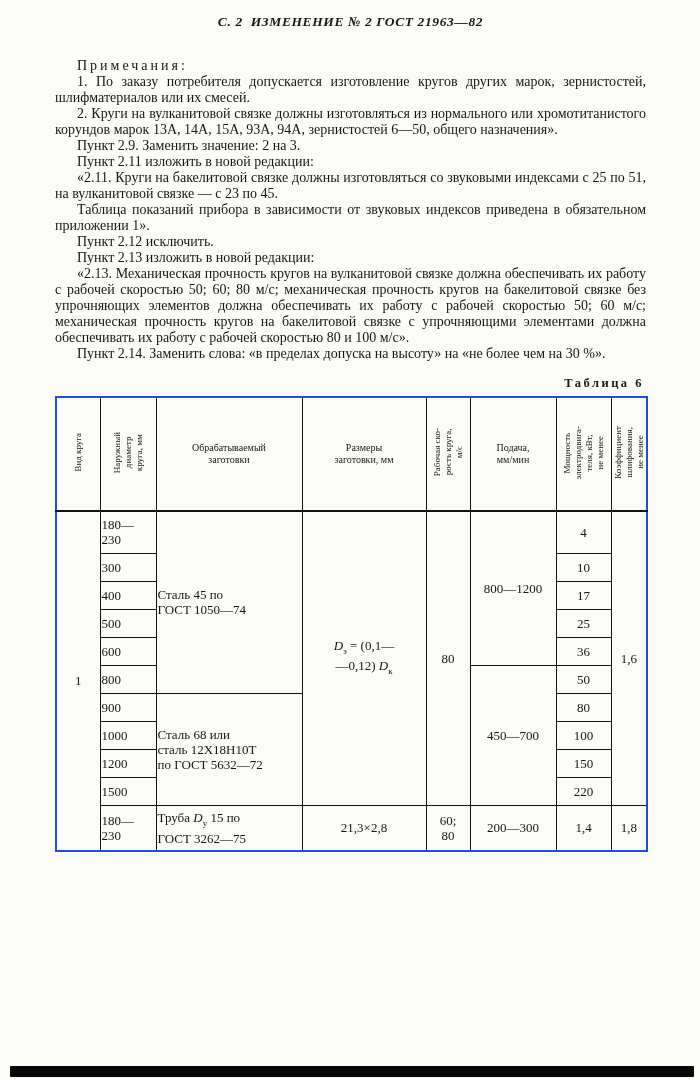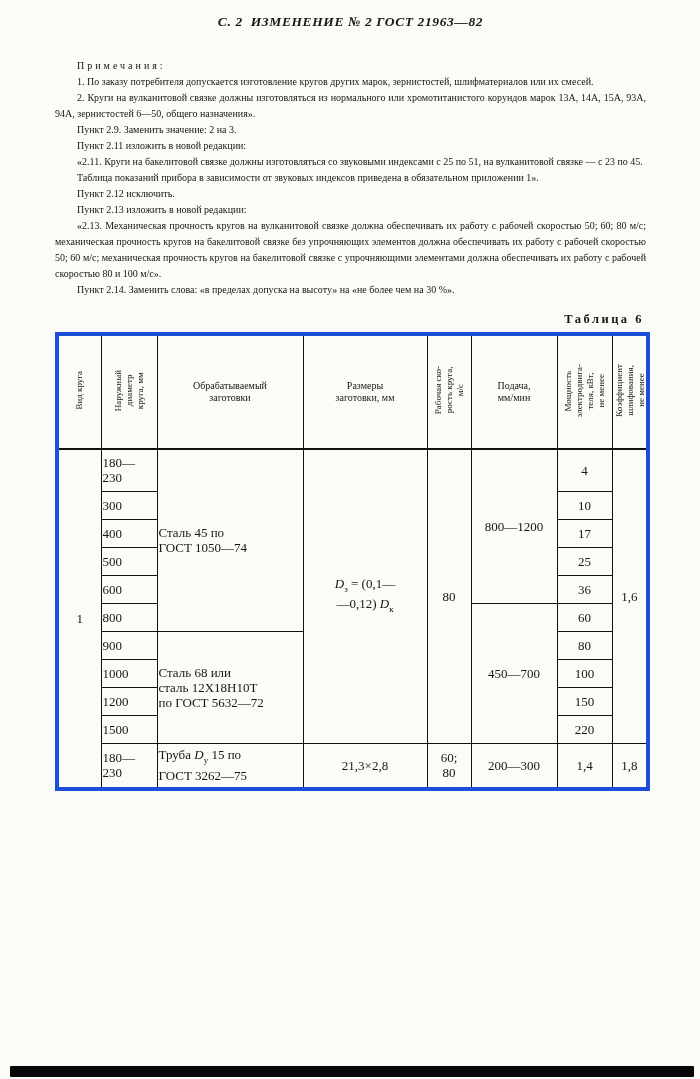--- a/index.html
+++ b/index.html
@@ -16,38 +16,38 @@
     text-align: center;
     font-weight: bold;
     font-size: 13.5px;
     letter-spacing: 0.6px;
     margin-bottom: 28px;
     white-space: pre;
     font-style: italic;
   }
   .body-text p {
     margin: 0;
-    font-size: 10px;
+    font-size: 14px;
     line-height: 16px;
     text-align: justify;
     text-indent: 22px;
   }
   .body-text p.spaced { letter-spacing: 3px; }
   .table-caption {
     margin: 14px 2px 5px 0;
     text-align: right;
     font-weight: bold;
     font-size: 12.5px;
     letter-spacing: 2.5px;
   }
   table.gost-table {
     border-collapse: collapse;
     table-layout: fixed;
     width: 591px;
-    border: 4px solid #1d4ed8;
+    border: 2px solid #1d4ed8;
     padding-left: 34px;
   }
   .gost-table th, .gost-table td {
     border: 1px solid #111;
     padding: 2px 1px;
     font-weight: normal;
   }
   .gost-table thead th {
     height: 108px;
     border-bottom: 2px solid #111;
@@ -180,21 +180,21 @@
         <td class="c-dia">500</td>
         <td class="c-pow">25</td>
       </tr>
       <tr class="hn">
         <td class="c-dia">600</td>
         <td class="c-pow">36</td>
       </tr>
       <tr class="hn">
         <td class="c-dia">800</td>
         <td class="c-feed" rowspan="5">450—700</td>
-        <td class="c-pow">60</td>
+        <td class="c-pow">50</td>
       </tr>
       <tr class="hn">
         <td class="c-dia">900</td>
         <td class="c-mat" rowspan="4">
           <div>Сталь 68 или</div>
             <div>сталь 12Х18Н10Т</div>
             <div>по ГОСТ 5632—72</div>
         </td>
         <td class="c-pow">80</td>
       </tr>

